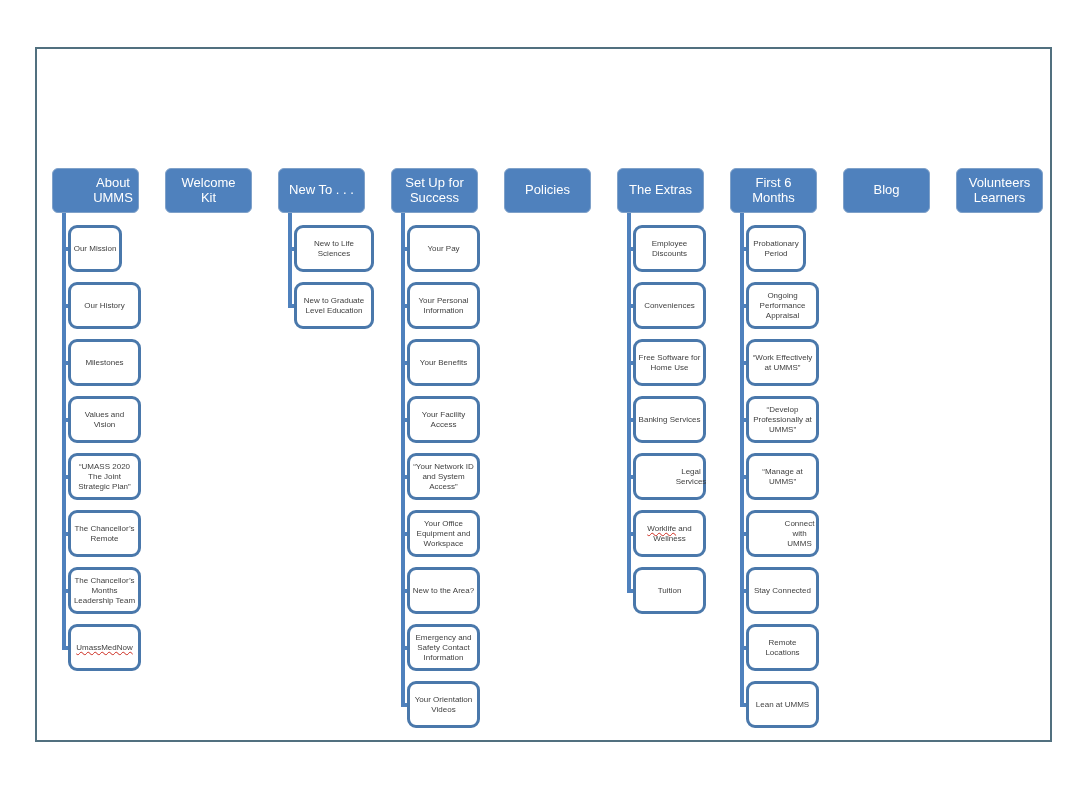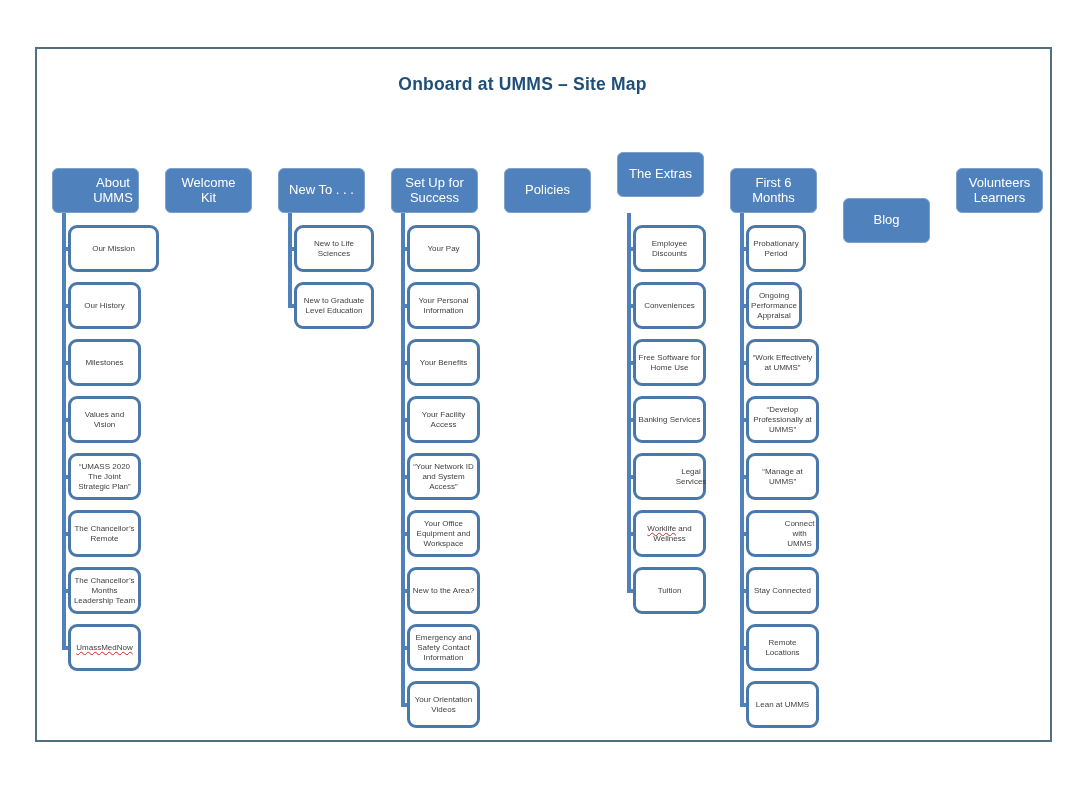--- a/index.html
+++ b/index.html
@@ -41,26 +41,25 @@
     text-decoration-color:var(--red,#cc2a1e);
     text-decoration-thickness:1px;
     text-underline-offset:1px;
   }
 </style>
 </head>
 <body>
 
 <div class="canvas" style="--header-fill: #4f81bd; --header-border: #7fa1c9; --child-border: #4a78ab; --child-fill: #ffffff; --connector: #4f81bd; --title-color: #1f4e79; --frame-border: #51707f; --text-color: #3f3f3f; --red: #cc2a1e;">
   <div class="frame"></div>
-  <div class="page-title">Onboard at UMMS – Site Map</div>
   <div id="diagram">
       <div class="header-node" style="left: 52px; top: 168px; padding-left: 44px;">About UMMS</div>
       <div class="vline" style="left: 62px; top: 213px; height: 436.5px;"></div>
       <div class="stub" style="left: 62px; top: 246.5px; width: 8px;"></div>
-      <div class="child-node" style="left: 68px; top: 225px; width: 91px;">Our Mission</div>
+      <div class="child-node" style="left: 68px; top: 225px; width: 54px;">Our Mission</div>
       <div class="stub" style="left: 62px; top: 303.5px; width: 8px;"></div>
       <div class="child-node" style="left: 68px; top: 282px; width: 73px;">Our History</div>
       <div class="stub" style="left: 62px; top: 360.5px; width: 8px;"></div>
       <div class="child-node" style="left: 68px; top: 339px; width: 73px;">Milestones</div>
       <div class="stub" style="left: 62px; top: 417.5px; width: 8px;"></div>
       <div class="child-node" style="left: 68px; top: 396px; width: 73px;">Values and Vision</div>
       <div class="stub" style="left: 62px; top: 474.5px; width: 8px;"></div>
       <div class="child-node" style="left: 68px; top: 453px; width: 73px;">“UMASS 2020 The Joint Strategic Plan”</div>
       <div class="stub" style="left: 62px; top: 531.5px; width: 8px;"></div>
       <div class="child-node" style="left: 68px; top: 510px; width: 73px;">The Chancellor’s Remote</div>
@@ -91,21 +90,21 @@
       <div class="child-node" style="left: 407px; top: 453px; width: 73px;">“Your Network ID and System Access”</div>
       <div class="stub" style="left: 401px; top: 531.5px; width: 8px;"></div>
       <div class="child-node" style="left: 407px; top: 510px; width: 73px;">Your Office Equipment and Workspace</div>
       <div class="stub" style="left: 401px; top: 588.5px; width: 8px;"></div>
       <div class="child-node" style="left: 407px; top: 567px; width: 73px;">New to the Area?</div>
       <div class="stub" style="left: 401px; top: 645.5px; width: 8px;"></div>
       <div class="child-node" style="left: 407px; top: 624px; width: 73px;">Emergency and Safety Contact Information</div>
       <div class="stub" style="left: 401px; top: 702.5px; width: 8px;"></div>
       <div class="child-node" style="left: 407px; top: 681px; width: 73px;">Your Orientation Videos</div>
       <div class="header-node" style="left: 504px; top: 168px;">Policies</div>
-      <div class="header-node" style="left: 617px; top: 152px;">The Extras</div>
+      <div class="header-node" style="left: 617px; top: 168px;">The Extras</div>
       <div class="vline" style="left: 627px; top: 213px; height: 379.5px;"></div>
       <div class="stub" style="left: 627px; top: 246.5px; width: 8px;"></div>
       <div class="child-node" style="left: 633px; top: 225px; width: 73px;">Employee Discounts</div>
       <div class="stub" style="left: 627px; top: 303.5px; width: 8px;"></div>
       <div class="child-node" style="left: 633px; top: 282px; width: 73px;">Conveniences</div>
       <div class="stub" style="left: 627px; top: 360.5px; width: 8px;"></div>
       <div class="child-node" style="left: 633px; top: 339px; width: 73px;">Free Software for Home Use</div>
       <div class="stub" style="left: 627px; top: 417.5px; width: 8px;"></div>
       <div class="child-node" style="left: 633px; top: 396px; width: 73px;">Banking Services</div>
       <div class="stub" style="left: 627px; top: 474.5px; width: 8px;"></div>
@@ -114,31 +113,31 @@
       <div class="child-node" style="left: 633px; top: 510px; width: 73px;">
         <span><span class="sq">Worklife</span> and Wellness</span>
       </div>
       <div class="stub" style="left: 627px; top: 588.5px; width: 8px;"></div>
       <div class="child-node" style="left: 633px; top: 567px; width: 73px;">Tuition</div>
       <div class="header-node" style="left: 730px; top: 168px;">First 6 Months</div>
       <div class="vline" style="left: 740px; top: 213px; height: 493.5px;"></div>
       <div class="stub" style="left: 740px; top: 246.5px; width: 8px;"></div>
       <div class="child-node" style="left: 746px; top: 225px; width: 60px;">Probationary Period</div>
       <div class="stub" style="left: 740px; top: 303.5px; width: 8px;"></div>
-      <div class="child-node" style="left: 746px; top: 282px; width: 56px;">Ongoing Performance Appraisal</div>
+      <div class="child-node" style="left: 746px; top: 282px; width: 73px;">Ongoing Performance Appraisal</div>
       <div class="stub" style="left: 740px; top: 360.5px; width: 8px;"></div>
       <div class="child-node" style="left: 746px; top: 339px; width: 73px;">“Work Effectively at UMMS”</div>
       <div class="stub" style="left: 740px; top: 417.5px; width: 8px;"></div>
       <div class="child-node" style="left: 746px; top: 396px; width: 73px;">“Develop Professionally at UMMS”</div>
       <div class="stub" style="left: 740px; top: 474.5px; width: 8px;"></div>
       <div class="child-node" style="left: 746px; top: 453px; width: 73px;">“Manage at UMMS”</div>
       <div class="stub" style="left: 740px; top: 531.5px; width: 8px;"></div>
       <div class="child-node" style="left: 746px; top: 510px; width: 73px; padding-left: 36px;">Connect with UMMS</div>
       <div class="stub" style="left: 740px; top: 588.5px; width: 8px;"></div>
       <div class="child-node" style="left: 746px; top: 567px; width: 73px;">Stay Connected</div>
       <div class="stub" style="left: 740px; top: 645.5px; width: 8px;"></div>
       <div class="child-node" style="left: 746px; top: 624px; width: 73px;">Remote Locations</div>
       <div class="stub" style="left: 740px; top: 702.5px; width: 8px;"></div>
       <div class="child-node" style="left: 746px; top: 681px; width: 73px;">Lean at UMMS</div>
-      <div class="header-node" style="left: 843px; top: 168px; margin-top: 30px;">Blog</div>
+      <div class="header-node" style="left: 843px; top: 168px;">Blog</div>
       <div class="header-node" style="left: 956px; top: 168px;">Volunteers Learners</div>
     </div>
 </div>
 
 </body></html>

